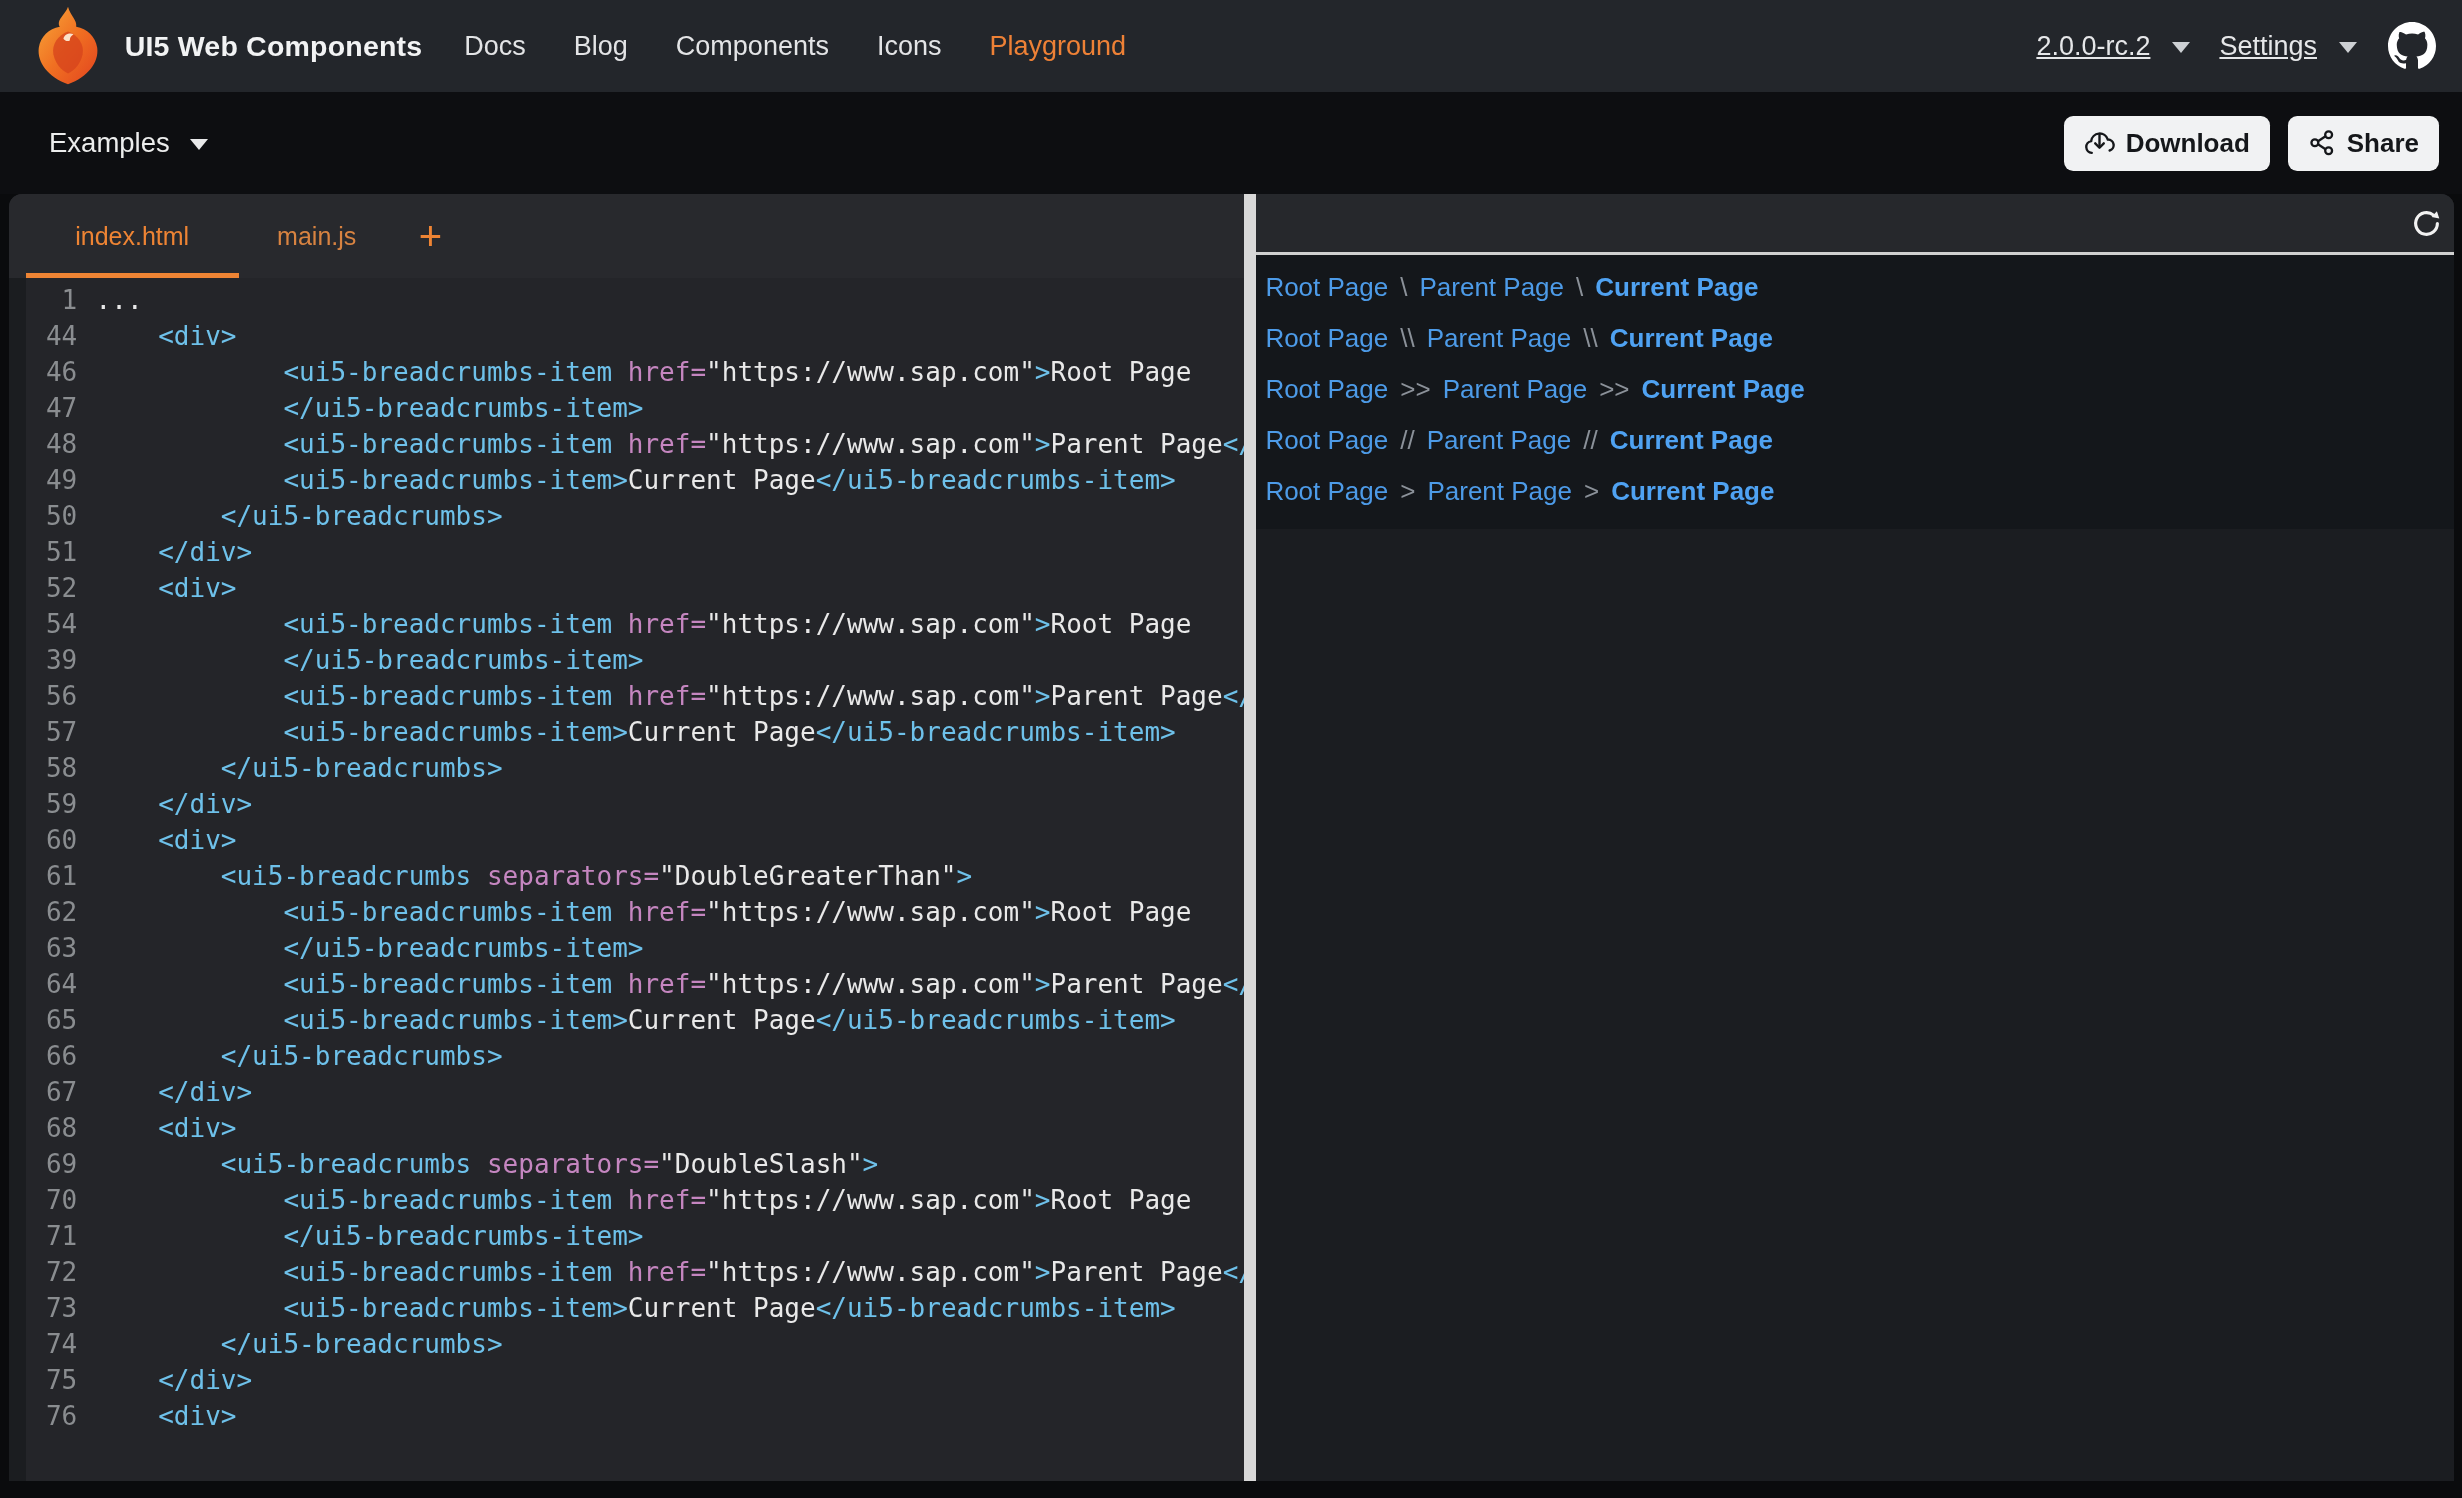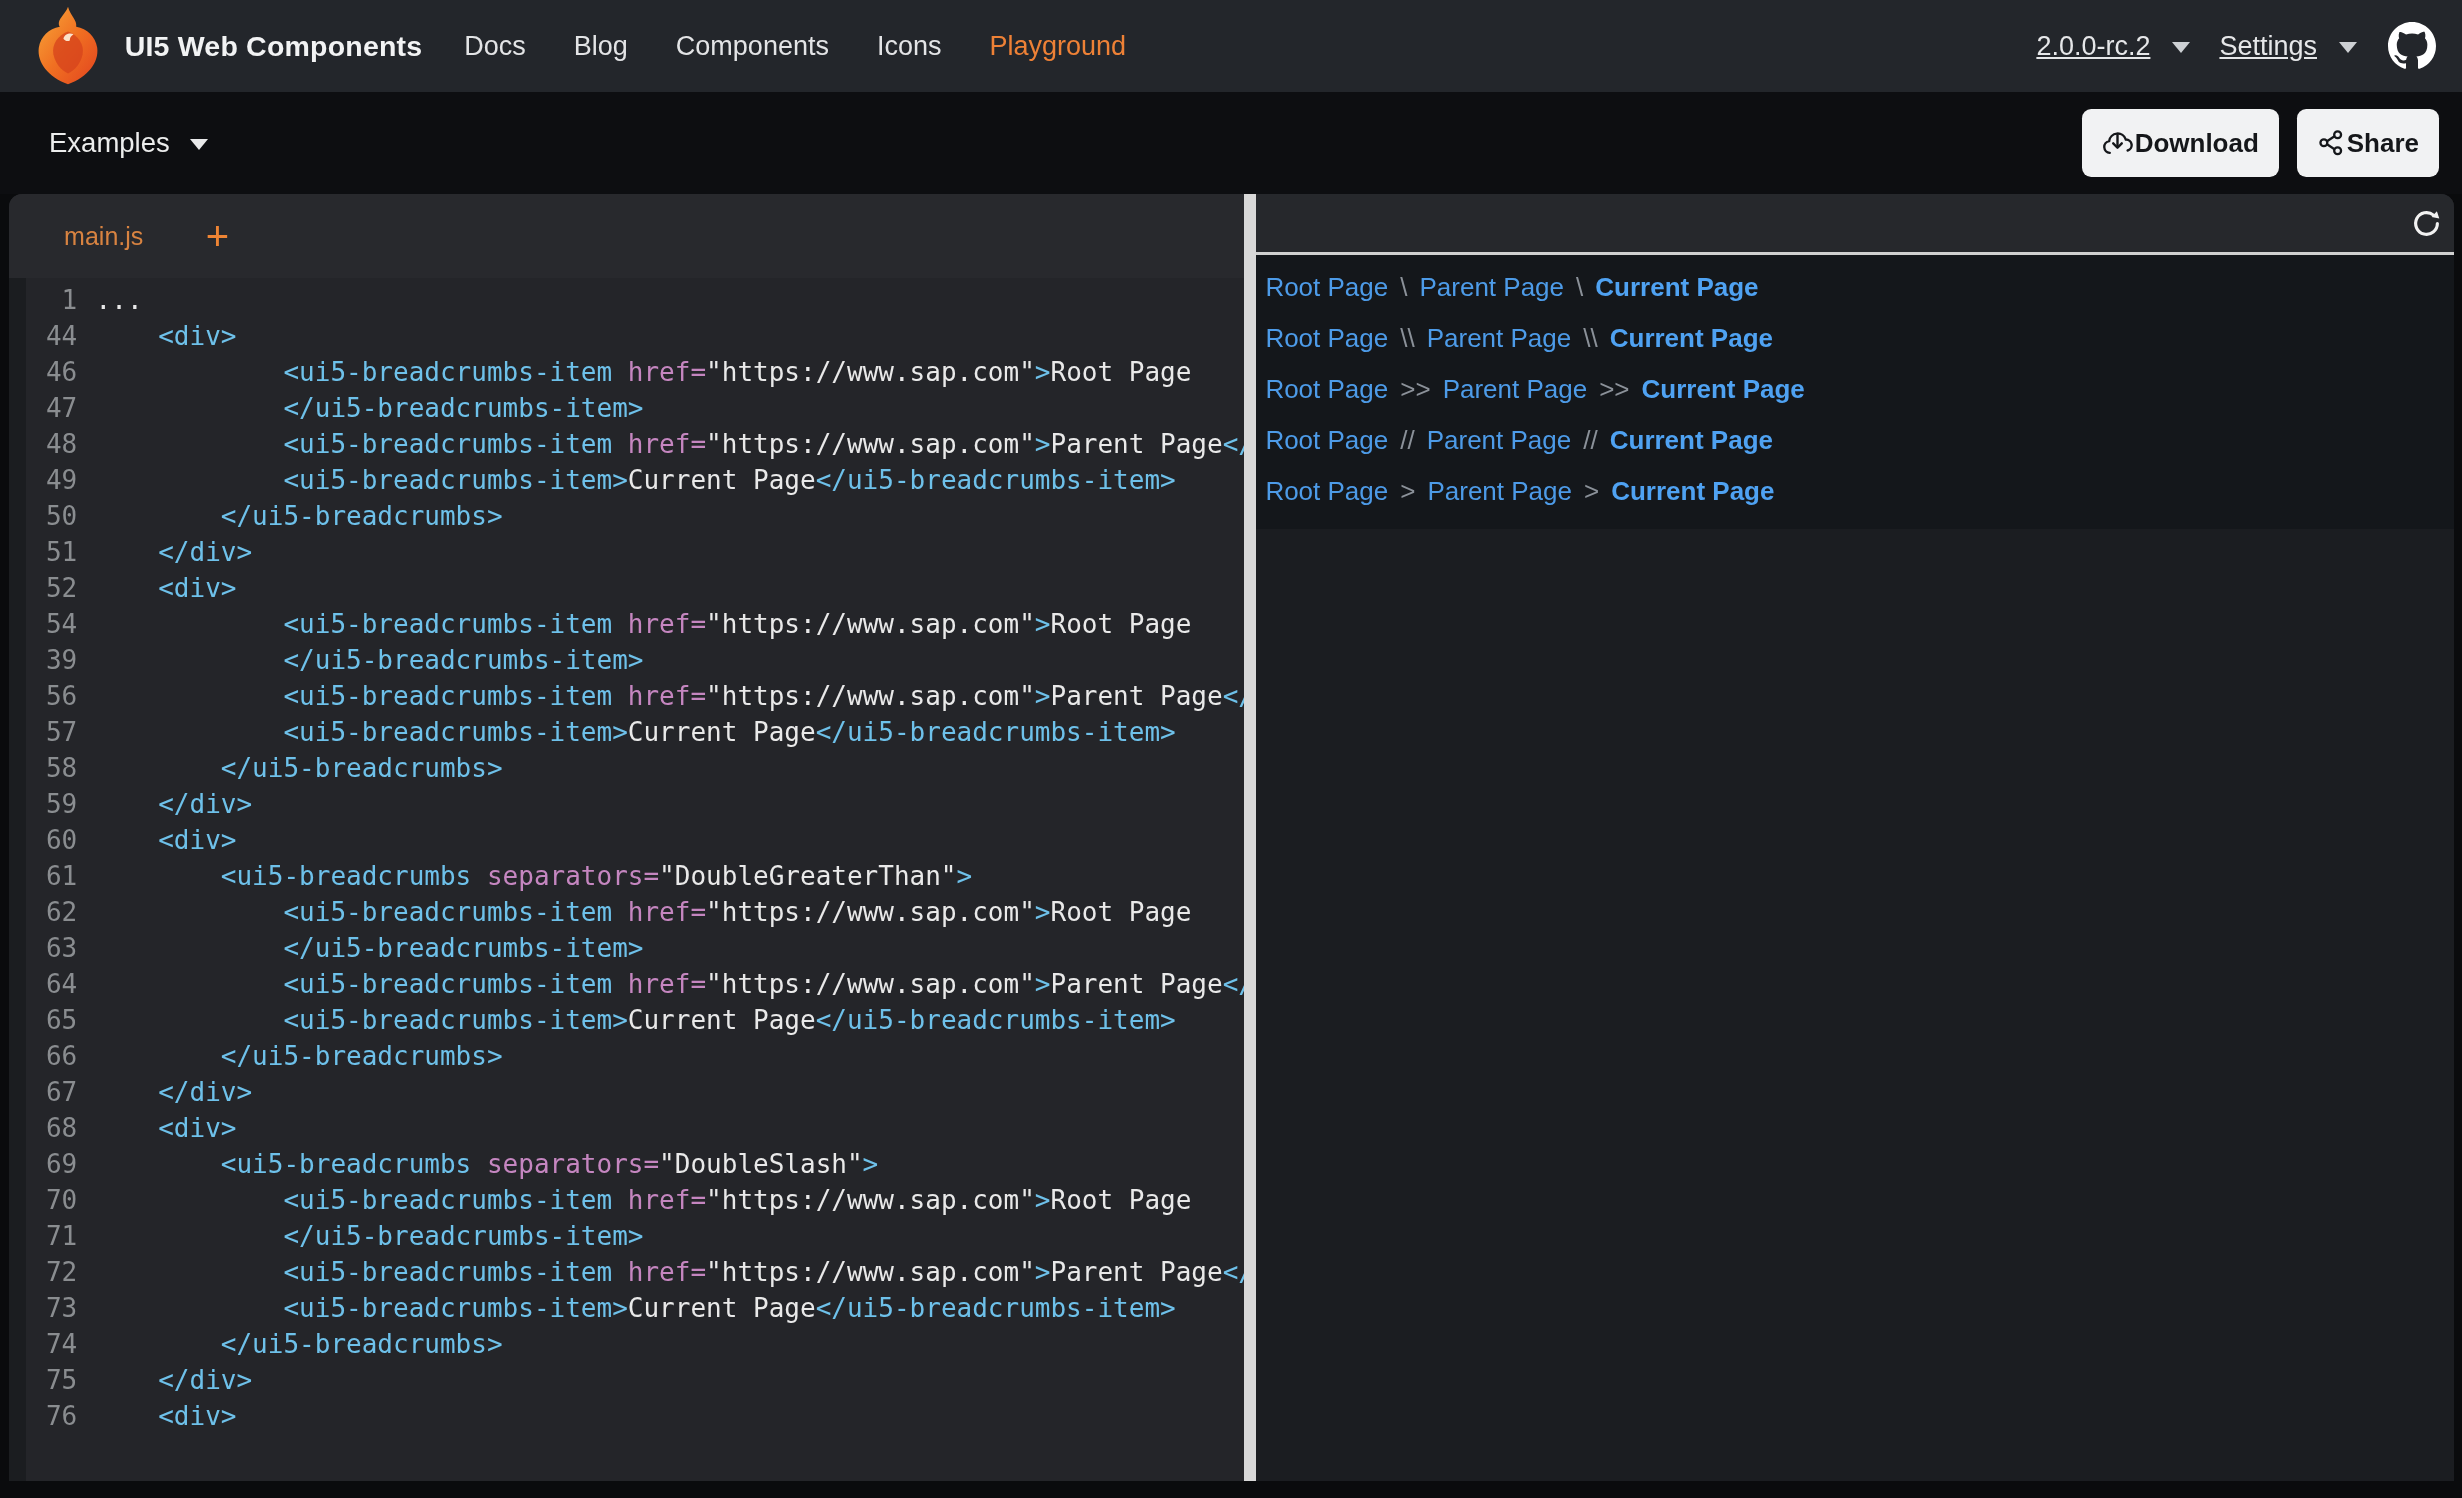--- a/index.html
+++ b/index.html
@@ -23,22 +23,22 @@
   .search-pill svg { flex:0 0 auto; }
   .search-pill input { background:transparent; border:none; outline:none; color:#e8eaec; font-size:26px;
                        margin-left:13px; width:275px; font-family:"Liberation Sans", sans-serif; }
   .search-pill input::placeholder { color:#b5b9bf; }
 
   
   .subbar { height:102px; background:#0d0e11; display:flex; align-items:center; padding:0 23px 0 49px; }
   .examples { display:flex; align-items:center; gap:20px; color:#eceded; font-size:27.5px; font-weight:500; cursor:pointer; }
   .examples .caret { border-top-color:#e8e9ea; }
   .btns { margin-left:auto; display:flex; gap:18.4px; }
-  .wbtn { height:68px; background:#f1f2f3; border:none; border-radius:9.2px; display:flex; align-items:center;
-          gap:2px; padding:0 20px; font-size:26px; font-weight:700; color:#15171a; cursor:pointer;
+  .wbtn { height:55px; background:#f1f2f3; border:none; border-radius:9.2px; display:flex; align-items:center;
+          gap:11px; padding:0 20px; font-size:26px; font-weight:700; color:#15171a; cursor:pointer;
           font-family:"Liberation Sans", sans-serif; }
 
   
   .workspace { margin:0 8.3px 0 9.2px; height:1287px; border-radius:13px 13px 0 0; overflow:hidden;
                display:flex; background:#242529; }
   .editor { width:1235px; flex:0 0 auto; display:flex; flex-direction:column; position:relative; }
   .gutter-strip { position:absolute; left:0; top:84px; bottom:0; width:16.5px; background:#1b1d20; }
   .tabbar { height:84px; background:#28292d; display:flex; align-items:flex-end; padding-left:16.5px; }
   .tab { height:84px; display:flex; align-items:center; justify-content:center; font-size:25px;
          color:#d88341; position:relative; cursor:pointer; }
@@ -131,20 +131,21 @@
       </svg>
       <span>Share</span>
     </button>
   </div>
 </div>
 
 <div class="workspace">
 
   <div class="editor">
     <div class="tabbar">
+      <div class="tab t0 active">index.html</div>
       <div class="tab t1">main.js</div>
       <div class="addtab">+</div>
     </div>
     <div class="gutter-strip"></div>
     <div class="code">
         <div class="code-line"><span class="ln">1</span><span class="cd">...</span></div>
         <div class="code-line"><span class="ln">44</span><span class="cd">    <span class="tg">&lt;div</span><span class="tg">&gt;</span></span></div>
         <div class="code-line"><span class="ln">46</span><span class="cd">            <span class="tg">&lt;ui5-breadcrumbs-item</span> <span class="at">href=</span><span class="st">"https://www.sap.com"</span><span class="tg">&gt;</span>Root Page</span></div>
         <div class="code-line"><span class="ln">47</span><span class="cd">            <span class="tg">&lt;/ui5-breadcrumbs-item</span><span class="tg">&gt;</span></span></div>
         <div class="code-line"><span class="ln">48</span><span class="cd">            <span class="tg">&lt;ui5-breadcrumbs-item</span> <span class="at">href=</span><span class="st">"https://www.sap.com"</span><span class="tg">&gt;</span>Parent Page<span class="tg">&lt;/ui5-breadcrumbs-item</span></span></div>

